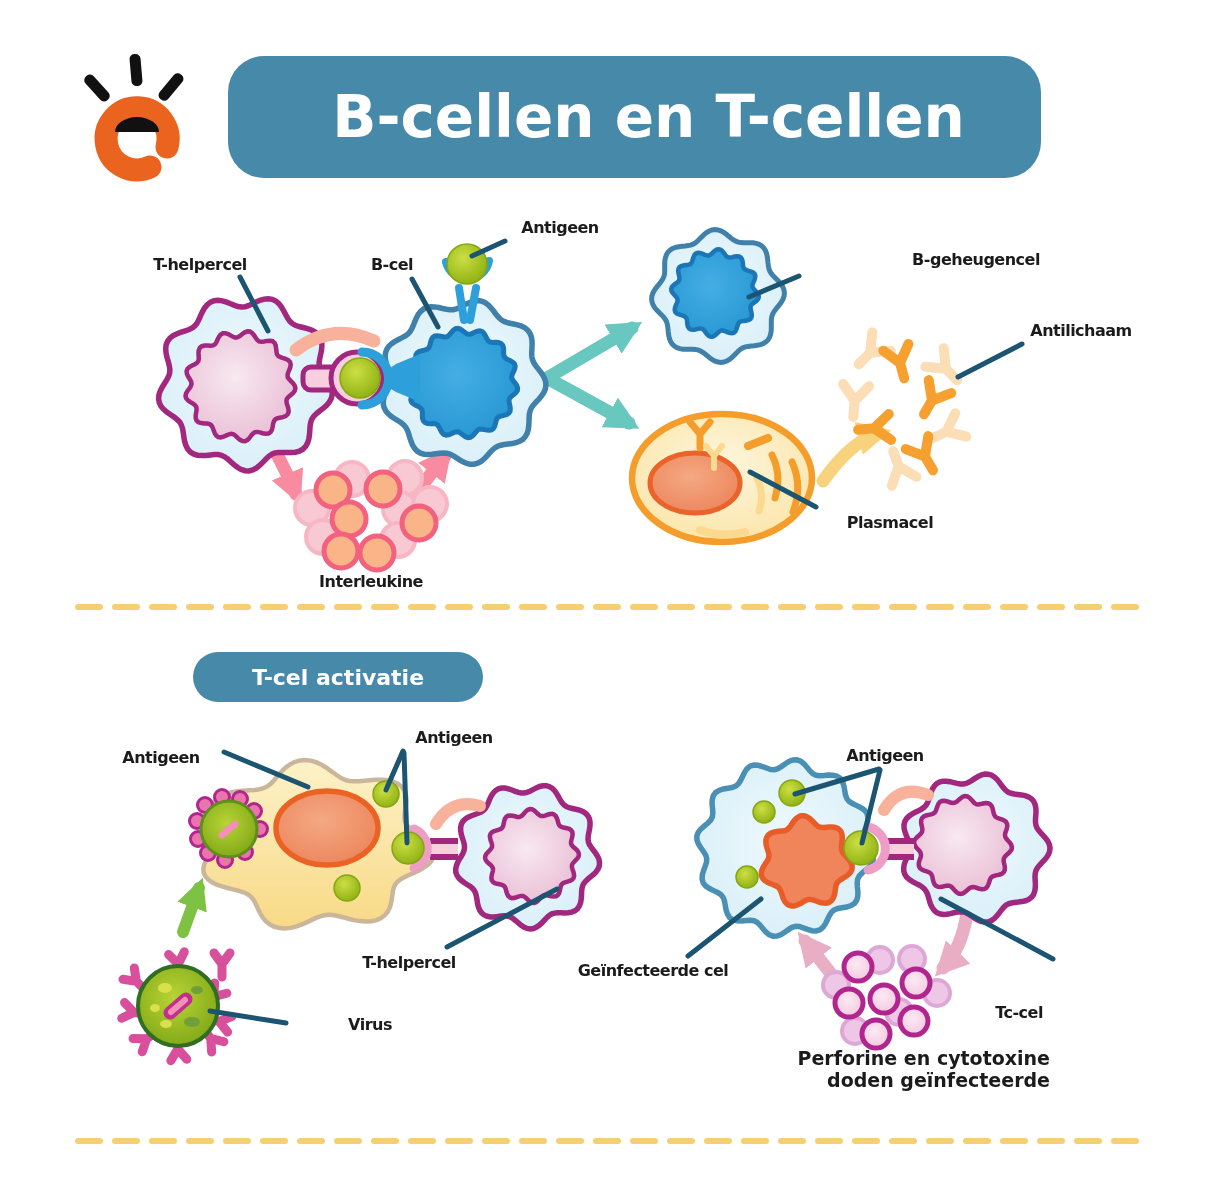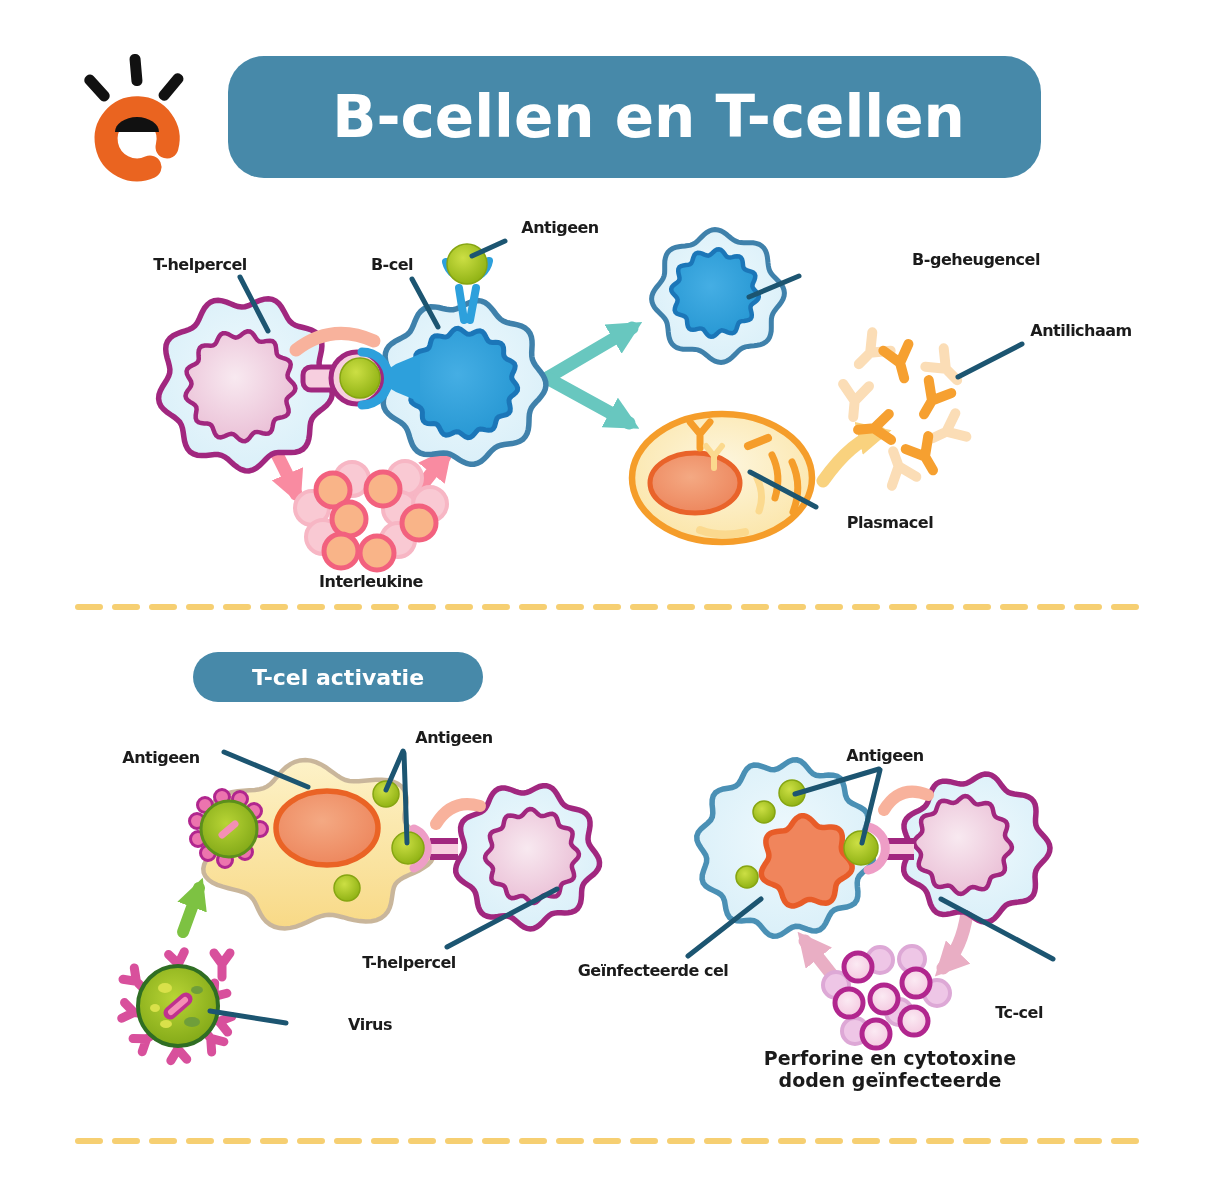--- a/index.html
+++ b/index.html
@@ -20,21 +20,21 @@
     display:flex;align-items:center;justify-content:center;
     color:#ffffff;font-weight:bold;font-size:22px;white-space:nowrap;
   }
   .pill1{left:193px;top:652px;width:290px;}
   .pill2{left:692px;top:652px;width:361px;}
   .label{
     position:absolute;transform:translate(-50%,-50%);
     font-weight:bold;font-size:16px;letter-spacing:-0.5px;color:#1b1b1b;white-space:nowrap;
   }
   .caption{
-    position:absolute;left:730px;top:1048px;width:320px;text-align:center;
+    position:absolute;left:730px;top:1048px;width:320px;text-align:right;
     font-weight:bold;font-size:19px;line-height:1.15;color:#1b1b1b;
   }
 </style>
 </head>
 <body>
 
 <div class="canvas">
 
 <svg class="artwork" width="1215" height="1200" viewBox="0 0 1215 1200">
   <defs>

